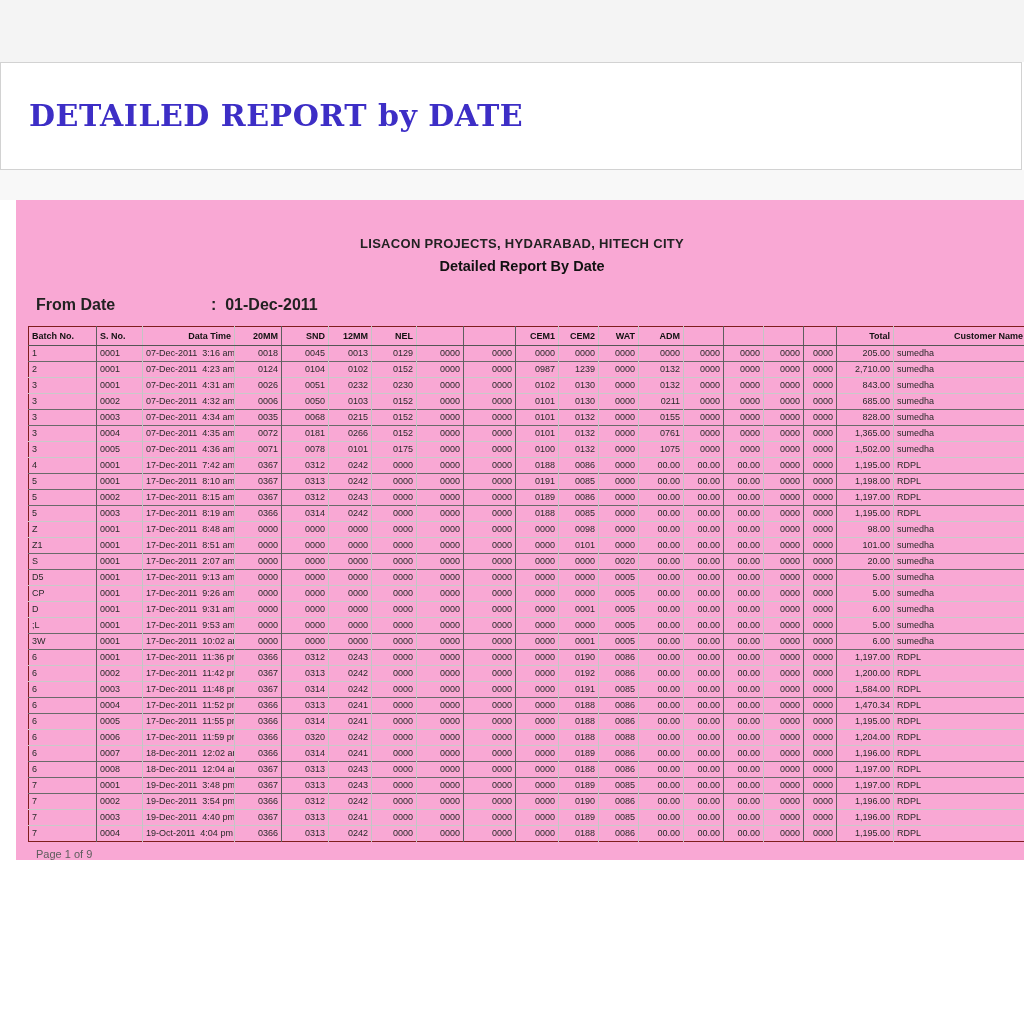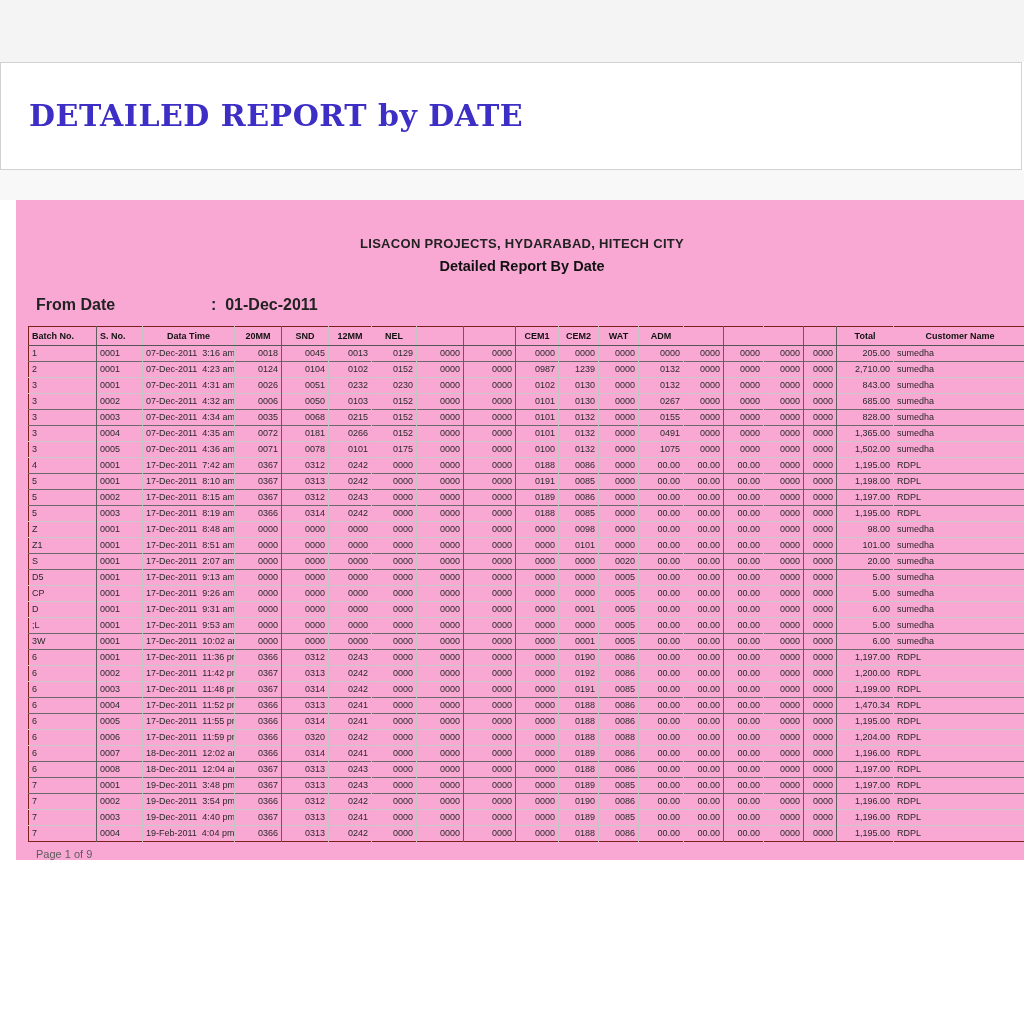--- a/index.html
+++ b/index.html
@@ -19,21 +19,21 @@
   .meta-row .lbl{display:inline-block;width:175px;}
   .meta-row .val{display:inline-block;white-space:pre;}
   table{border-collapse:collapse;table-layout:fixed;width:868px;margin:8px 0 0 12px;
         border:1px solid #7f1d1d;}
   th,td{font-size:9px;padding:2px 3px;white-space:pre;overflow:hidden;line-height:11px;
         border-right:1px solid #c4c4c4;border-top:1px solid #c9c9c9;}
   th{font-weight:bold;border-top:none;border-bottom:1.5px solid #555;padding:4px 3px 3px 3px;color:#111;}
   td{color:#2a2a2a;}
   tr.grp td{border-top:1.5px solid #6a6a6a;}
   .hv{border-right:1.5px solid #5f5f5f;}
-  .al{text-align:left;} .ar{text-align:right;} .ac{text-align:center;}
+  .al{text-align:left;} .ar{text-align:right;} .ac{text-align:right;}
   .pfoot{margin:6px 0 0 20px;font-size:11px;color:#5c5c5c;}
 </style>
 </head>
 <body>
 
 <div class="top-band"></div>
 
 <div class="banner">
   <h1 style="color: rgb(61, 46, 198);">DETAILED REPORT by DATE</h1>
 </div>
@@ -165,21 +165,21 @@
           <td class="al">07-Dec-2011  4:32 am</td>
           <td class="ar hv">0006</td>
           <td class="ar">0050</td>
           <td class="ar">0103</td>
           <td class="ar">0152</td>
           <td class="ar hv">0000</td>
           <td class="ar hv">0000</td>
           <td class="ar">0101</td>
           <td class="ar">0130</td>
           <td class="ar">0000</td>
-          <td class="ar">0267</td>
+          <td class="ar">0211</td>
           <td class="ar hv">0000</td>
           <td class="ar">0000</td>
           <td class="ar hv">0000</td>
           <td class="ar hv">0000</td>
           <td class="ar">685.00</td>
           <td class="al">sumedha</td>
         </tr>
         <tr class="grp">
           <td class="al hv">3</td>
           <td class="al">0003</td>
@@ -207,21 +207,21 @@
           <td class="al">07-Dec-2011  4:35 am</td>
           <td class="ar hv">0072</td>
           <td class="ar">0181</td>
           <td class="ar">0266</td>
           <td class="ar">0152</td>
           <td class="ar hv">0000</td>
           <td class="ar hv">0000</td>
           <td class="ar">0101</td>
           <td class="ar">0132</td>
           <td class="ar">0000</td>
-          <td class="ar">0491</td>
+          <td class="ar">0761</td>
           <td class="ar hv">0000</td>
           <td class="ar">0000</td>
           <td class="ar hv">0000</td>
           <td class="ar hv">0000</td>
           <td class="ar">1,365.00</td>
           <td class="al">sumedha</td>
         </tr>
         <tr>
           <td class="al hv">3</td>
           <td class="al">0005</td>
@@ -548,21 +548,21 @@
           <td class="ar hv">0000</td>
           <td class="ar hv">0000</td>
           <td class="ar">0000</td>
           <td class="ar">0191</td>
           <td class="ar">0085</td>
           <td class="ar">00.00</td>
           <td class="ar hv">00.00</td>
           <td class="ar">00.00</td>
           <td class="ar hv">0000</td>
           <td class="ar hv">0000</td>
-          <td class="ar">1,199.00</td>
+          <td class="ar">1,584.00</td>
           <td class="al">RDPL</td>
         </tr>
         <tr class="grp">
           <td class="al hv">6</td>
           <td class="al">0004</td>
           <td class="al">17-Dec-2011  11:52 pm</td>
           <td class="ar hv">0366</td>
           <td class="ar">0313</td>
           <td class="ar">0241</td>
           <td class="ar">0000</td>
@@ -722,21 +722,21 @@
           <td class="ar hv">00.00</td>
           <td class="ar">00.00</td>
           <td class="ar hv">0000</td>
           <td class="ar hv">0000</td>
           <td class="ar">1,196.00</td>
           <td class="al">RDPL</td>
         </tr>
         <tr>
           <td class="al hv">7</td>
           <td class="al">0004</td>
-          <td class="al">19-Feb-2011  4:04 pm</td>
+          <td class="al">19-Oct-2011  4:04 pm</td>
           <td class="ar hv">0366</td>
           <td class="ar">0313</td>
           <td class="ar">0242</td>
           <td class="ar">0000</td>
           <td class="ar hv">0000</td>
           <td class="ar hv">0000</td>
           <td class="ar">0000</td>
           <td class="ar">0188</td>
           <td class="ar">0086</td>
           <td class="ar">00.00</td>

